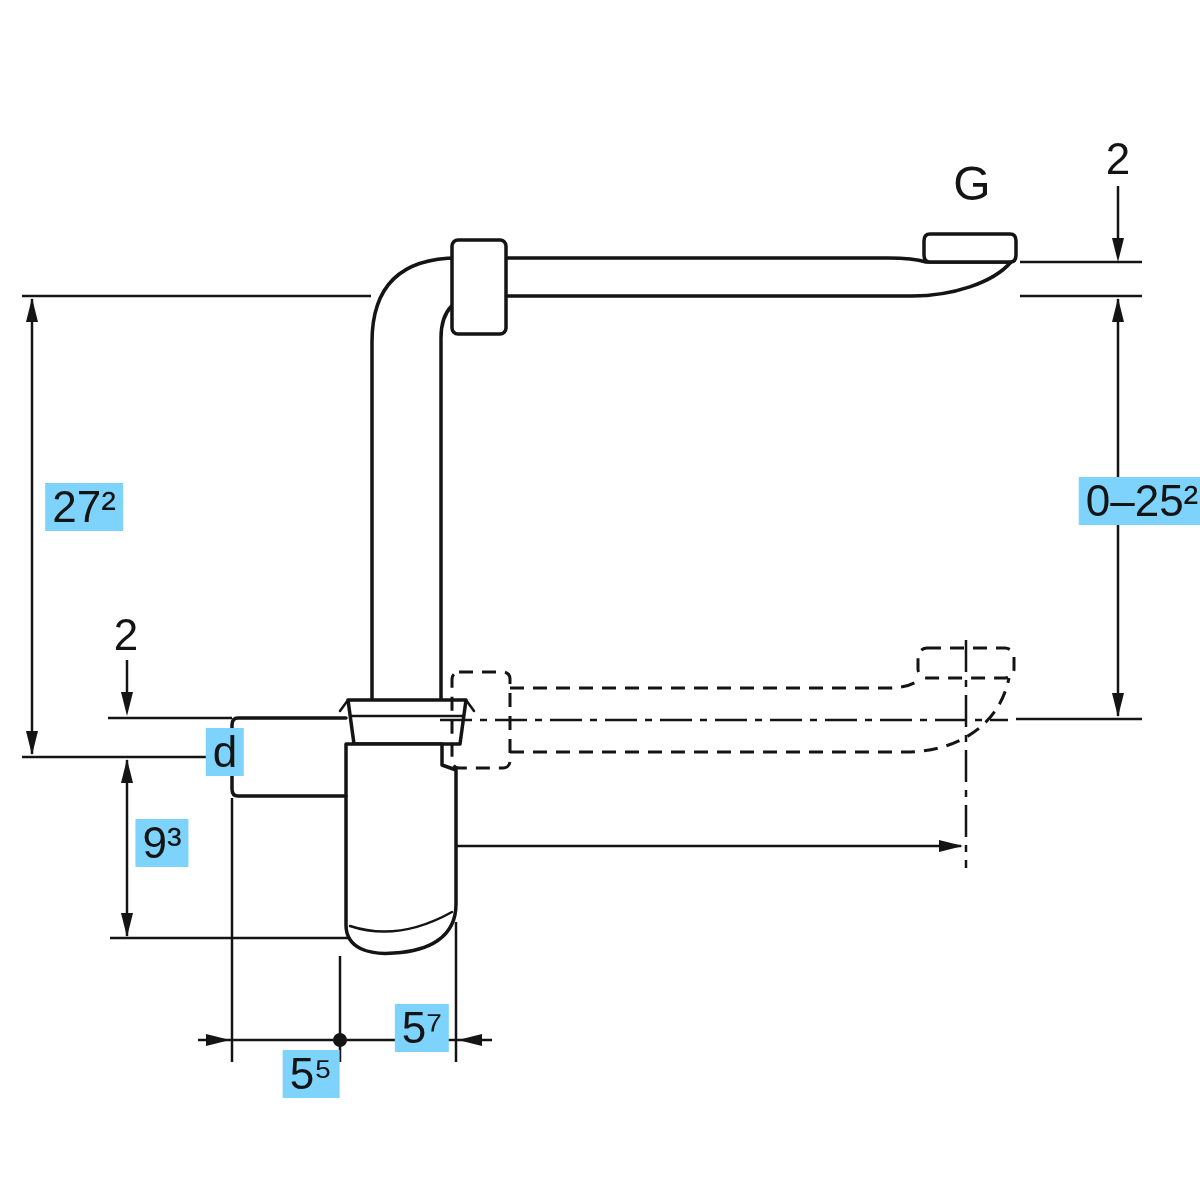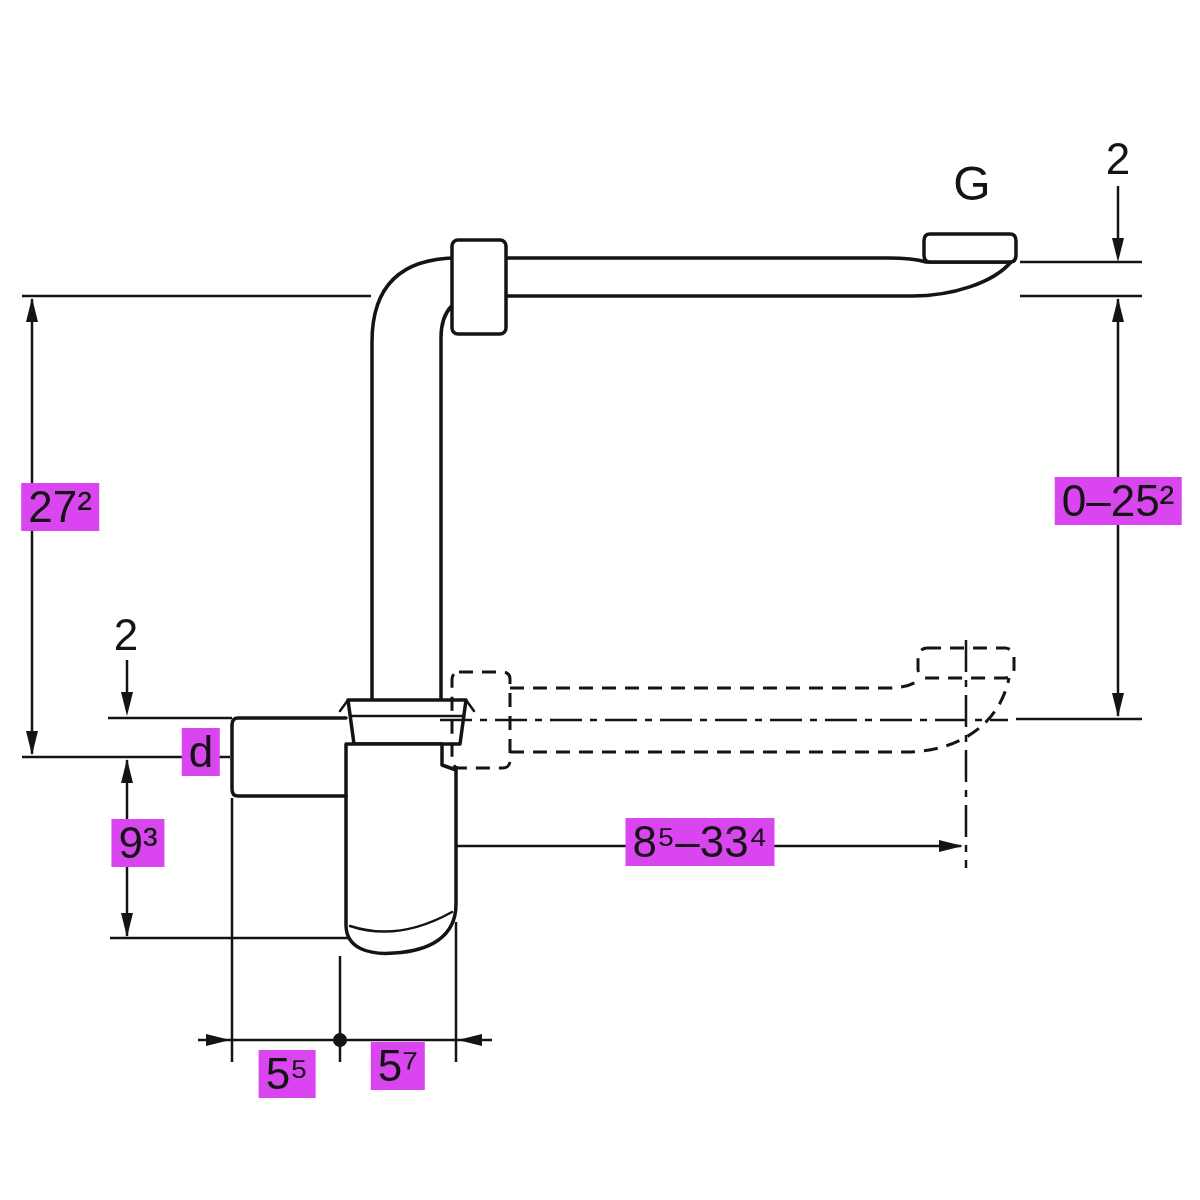--- a/index.html
+++ b/index.html
@@ -5,21 +5,21 @@
   html,body{margin:0;padding:0;background:#ffffff;}
   #stage{
     position:relative;width:1200px;height:1200px;background:#ffffff;
     font-family:"Liberation Sans","DejaVu Sans",sans-serif;color:#141414;overflow:hidden;
   }
   #stage svg{position:absolute;left:0;top:0;}
   .lbl{
     position:absolute;transform:translate(-50%,-50%);
     font-size:44px;line-height:1;white-space:nowrap;color:#141414;
   }
-  .lbl.bg{background:#d946ef;padding:2px 7px;}
+  .lbl.bg{background:#7dd3fc;padding:2px 7px;margin-left:24px;}
   .lbl.big{font-size:48px;}
 </style>
 </head>
 <body>
 
 <div id="stage">
 
   <svg width="1200" height="1200" viewBox="0 0 1200 1200">
 
     <g fill="none" stroke="#141414" stroke-width="3.5" stroke-linejoin="round" stroke-linecap="round">
@@ -89,17 +89,16 @@
     </g>
   </svg>
 
   <div class="lbl big" style="left:972px;top:184px">G</div>
   <div class="lbl" style="left:1118px;top:159px">2</div>
   <div class="lbl bg" style="left:1118px;top:501px">0–25²</div>
   <div class="lbl bg" style="left:60px;top:507px">27²</div>
   <div class="lbl" style="left:126px;top:635px">2</div>
   <div class="lbl bg" style="left:201px;top:752px">d</div>
   <div class="lbl bg" style="left:138px;top:843px">9³</div>
-  <div class="lbl bg" style="left:700px;top:842px">8⁵–33⁴</div>
   <div class="lbl bg" style="left:287px;top:1074px">5⁵</div>
-  <div class="lbl bg" style="left:398px;top:1066px">5⁷</div>
+  <div class="lbl bg" style="left:398px;top:1028px">5⁷</div>
 
 </div>
 
 </body></html>

